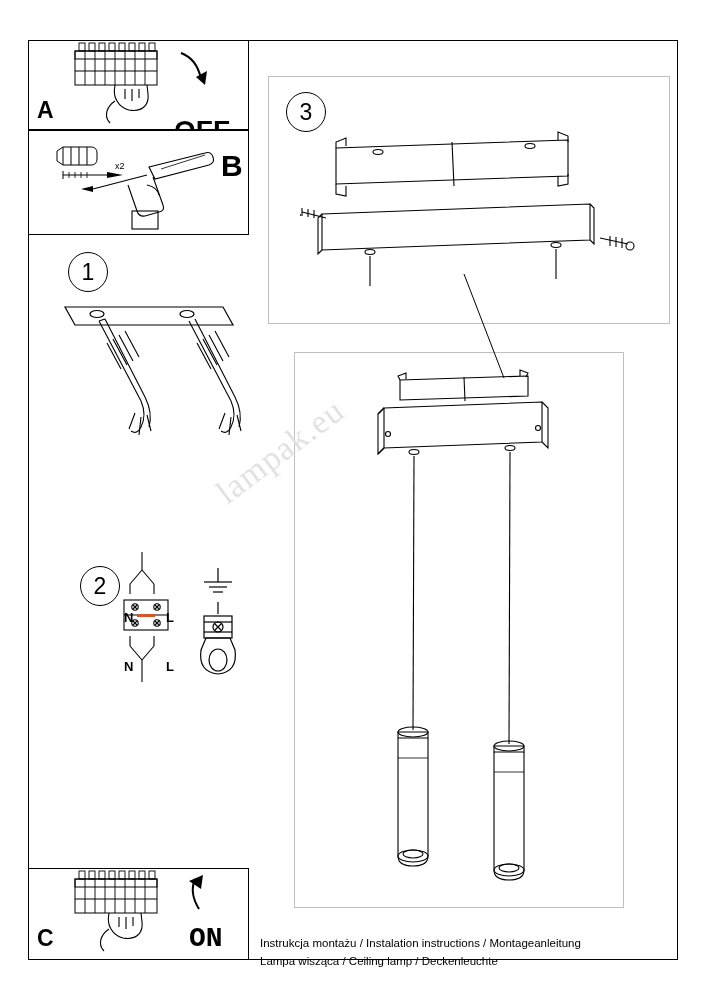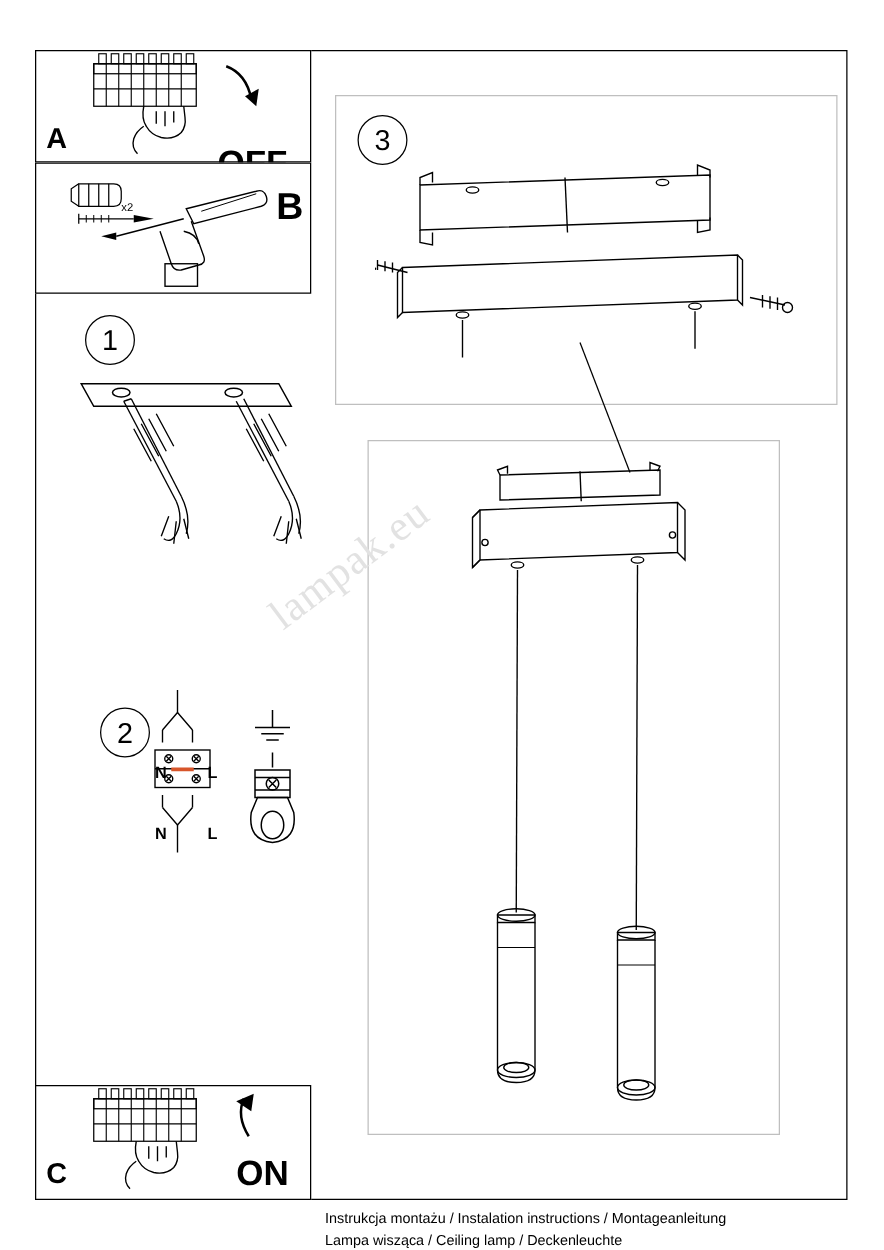--- a/index.html
+++ b/index.html
@@ -4,21 +4,21 @@
 <style>
   html,body{margin:0;padding:0;background:#ffffff;}
   body{width:707px;height:1000px;font-family:"Liberation Sans",sans-serif;color:#000;}
   .sheet{position:relative;width:707px;height:1000px;overflow:hidden;background:#fff;}
   .frame{position:absolute;left:28px;top:40px;width:650px;height:920px;border:1.6px solid #000;box-sizing:border-box;}
   .box{position:absolute;border:1.4px solid #000;box-sizing:border-box;background:#fff;}
   .thinbox{position:absolute;border:1px solid #bfbfbf;box-sizing:border-box;background:#fff;}
   .lbl{position:absolute;font-size:23px;font-weight:700;letter-spacing:.5px;}
   .lblbig{position:absolute;font-size:28px;font-weight:700;}
   .circle{position:absolute;width:40px;height:40px;border:1.6px solid #000;border-radius:50%;display:flex;align-items:center;justify-content:center;font-size:23px;font-weight:400;box-sizing:border-box;}
-  .cap{position:absolute;font-size:11.5px;line-height:16px;color:#000;margin-top:32px;}
+  .cap{position:absolute;font-size:11.5px;line-height:16px;color:#000;}
   svg{display:block;}
   .wm{position:absolute;left:246px;top:392px;width:230px;height:200px;transform:rotate(-37deg);transform-origin:50% 50%;font-size:34px;color:#e2e2e2;font-family:"Liberation Serif",serif;letter-spacing:1px;pointer-events:none;}
   .x2{position:absolute;font-size:9px;}
 </style>
 </head>
 <body>
 
 <div class="sheet">
 
   <div class="frame"></div>
@@ -92,21 +92,21 @@
       <g fill="none" stroke="#000" stroke-width="1.1">
         <path d="M120 36 l56 -14 q6 -2 8 4 q2 6 -4 8 l-54 14 z"></path>
         <path d="M124 46 l10 28 q2 6 -4 7 l-14 4 q-6 1 -8 -5 l-9 -26"></path>
         <rect x="103" y="80" width="26" height="18"></rect>
         <path d="M118 54 q10 2 12 10"></path>
         <path d="M176 24 l-44 14" stroke-width="0.8"></path>
         <path d="M64 58 l54 -14" stroke-width="1.1"></path>
         <path d="M64 55 l-12 3 l12 3 z" fill="#000" stroke="none"></path>
       </g>
     </svg>
-    <div class="x2" style="left:68px;top:30px;">x2</div>
+    <div class="x2" style="left:86px;top:30px;">x2</div>
     <div class="lblbig" style="left:192px;top:18px;font-size:30px;">B</div>
   </div>
 
   <div class="circle" style="left:68px;top:252px;">
     <span>1</span>
   </div>
   <svg style="position:absolute;left:55px;top:295px;" width="230" height="170" viewBox="0 0 230 170">
 
     <g fill="none" stroke="#000" stroke-width="1.2">
       <path d="M10 12 l158 0 l10 18 l-158 0 z"></path>
@@ -289,19 +289,19 @@
         <path d="M80 44 q-2 10 2 16 q4 7 12 9 q10 2 16 -4 q4 -5 3 -12 l-1 -9"></path>
         <path d="M90 48 l0 10 M97 48 l0 12 M104 48 l0 9"></path>
         <path d="M80 60 q-6 4 -8 10 q-2 7 3 12"></path>
       </g>
       <g fill="none" stroke="#000" stroke-width="2">
         <path d="M170 40 q-10 -16 -4 -30"></path>
       </g>
       <polygon points="160,12 174,6 172,20" fill="#000"></polygon>
     </svg>
     <div class="lbl" style="left:8px;top:56px;">C</div>
-    <div class="lblbig" style="left:160px;top:54px;">ON</div>
+    <div class="lblbig" style="left:160px;top:54px;font-family:Liberation Mono, monospace;">ON</div>
   </div>
 
   <div class="cap" style="left:260px;top:935px;">Instrukcja montażu / Instalation instructions / Montageanleitung</div>
   <div class="cap" style="left:260px;top:953px;">Lampa wisząca / Ceiling lamp / Deckenleuchte</div>
 
 </div>
 
 </body></html>

